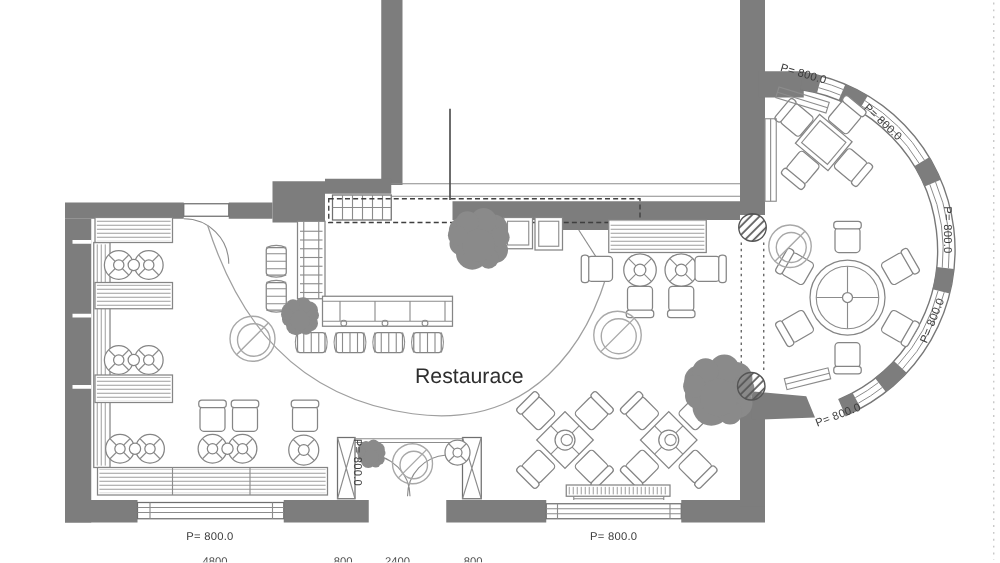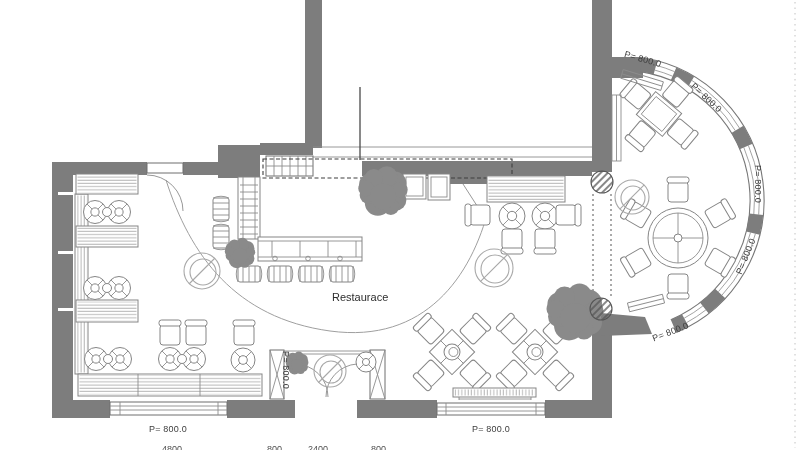--- a/index.html
+++ b/index.html
@@ -1,21 +1,21 @@
 <!DOCTYPE html>
 <html style="--wall: #7d7d7d; --furniture_line: #8c8c8c; --text: #3d3d3d; --plant: #8a8a8a; --background: #ffffff;"><head>
 <meta charset="utf-8">
 <style>
   html,body{margin:0;padding:0;background:#fff;}
   .plan{position:relative;width:800px;height:450px;overflow:hidden;
         background:var(--background,#fff);font-family:"Liberation Sans",sans-serif;}
   .plan svg{position:absolute;left:0;top:0;}
   .lbl{position:absolute;font-size:9px;color:var(--text,#3d3d3d);white-space:nowrap;
        transform-origin:0 0;letter-spacing:.2px;}
-  .room{position:absolute;font-size:11px;color:#2e2e2e;white-space:nowrap;}
+  .room{position:absolute;font-size:17px;color:#2e2e2e;white-space:nowrap;}
   .dim{position:absolute;font-size:9px;color:#4f4f4f;white-space:nowrap;}
   
   .wall{fill:var(--wall,#7d7d7d);stroke:none;}
   .wline{stroke:#777;stroke-width:1.1;fill:none;}
   .gl{stroke:var(--furniture_line,#9a9a9a);stroke-width:.8;fill:none;}
   .furn{fill:#fff;stroke:#858585;stroke-width:1;}
   .fNF{fill:none;stroke:var(--furniture_line,#8a8a8a);stroke-width:.9;}
   .ln2{fill:#fff;stroke:#6f6f6f;stroke-width:1;}
   .dash{fill:none;stroke:#3f3f3f;stroke-width:1.1;stroke-dasharray:4 2.5;}
   .dots{fill:none;stroke:#555;stroke-width:1;stroke-dasharray:2 3;}

